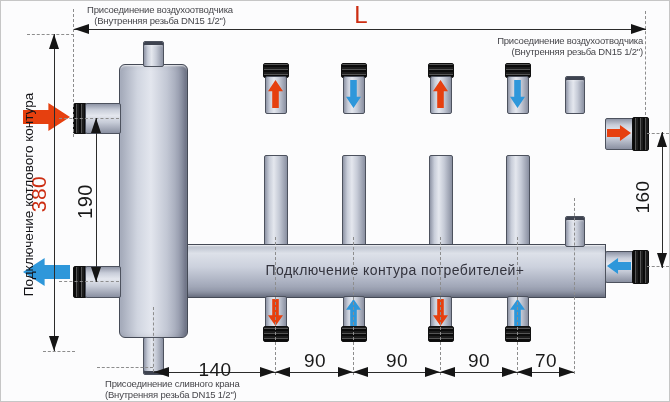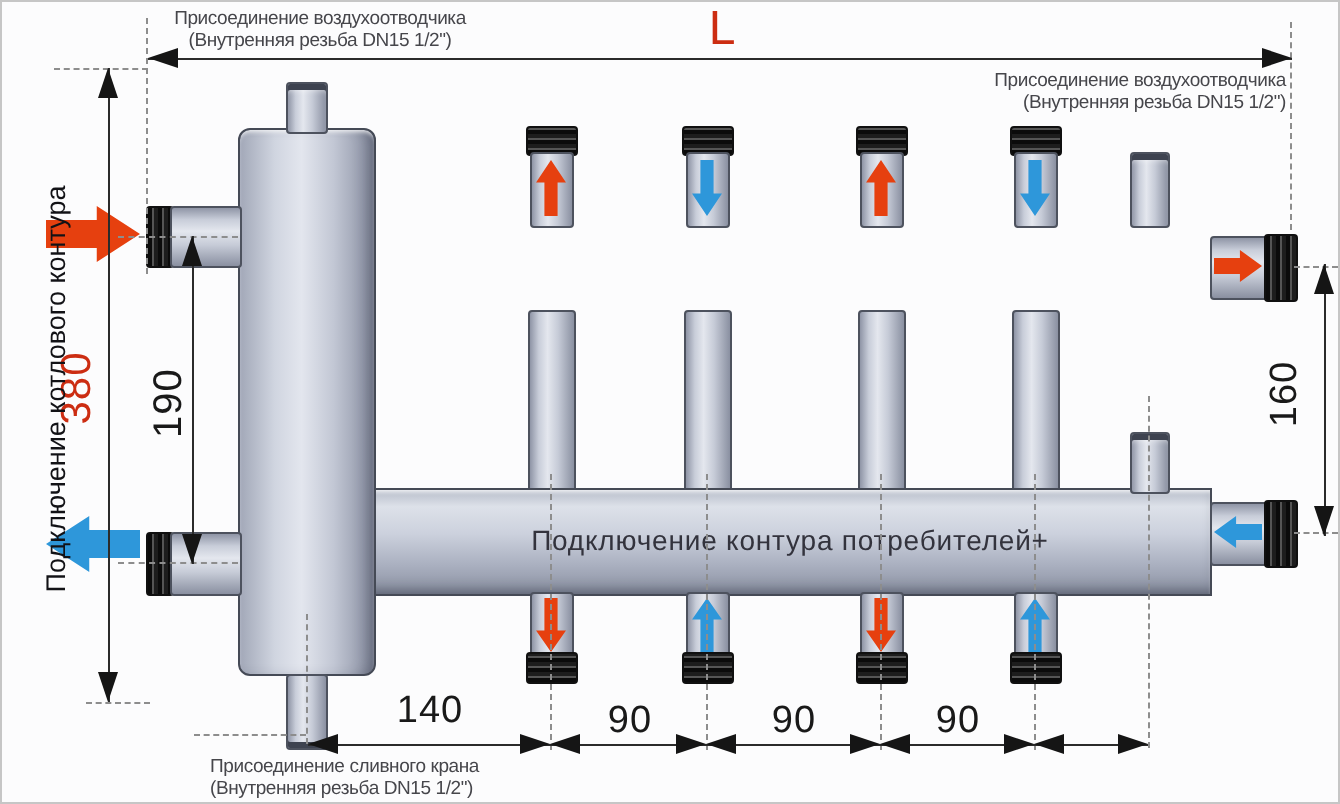--- a/index.html
+++ b/index.html
@@ -164,24 +164,25 @@
   <div class="ah ah-l" style="left:153px;top:366px"></div>
   <div class="ah ah-r" style="left:259px;top:366px"></div>
   <div class="ah ah-l" style="left:274px;top:366px"></div>
   <div class="ah ah-r" style="left:337px;top:366px"></div>
   <div class="ah ah-l" style="left:352px;top:366px"></div>
   <div class="ah ah-r" style="left:424px;top:366px"></div>
   <div class="ah ah-l" style="left:439px;top:366px"></div>
   <div class="ah ah-r" style="left:501px;top:366px"></div>
   <div class="ah ah-l" style="left:516px;top:366px"></div>
   <div class="ah ah-r" style="left:558px;top:366px"></div>
-  <div class="dimnum" style="left:184px;top:344px;width:60px">140</div>
+  <div class="dimnum" style="left:184px;top:358px;width:60px">140</div>
   <div class="dimnum" style="left:284px;top:349px;width:60px">90</div>
   <div class="dimnum" style="left:366px;top:349px;width:60px">90</div>
   <div class="dimnum" style="left:448px;top:349px;width:60px">90</div>
+  <div class="dimnum" style="left:515px;top:349px;width:60px">70</div>
 
   <div class="lbl" style="left:83px;top:3px;width:152px;text-align:center">
     <div>Присоединение воздухоотводчика</div>
     <div>(Внутренняя резьба DN15 1/2")</div>
   </div>
   <div class="lbl" style="left:494px;top:34px;width:148px;text-align:right">
     <div>Присоединение воздухоотводчика</div>
     <div>(Внутренняя резьба DN15 1/2")</div>
   </div>
   <div class="lbl" style="left:104px;top:377px;width:170px;text-align:left">

